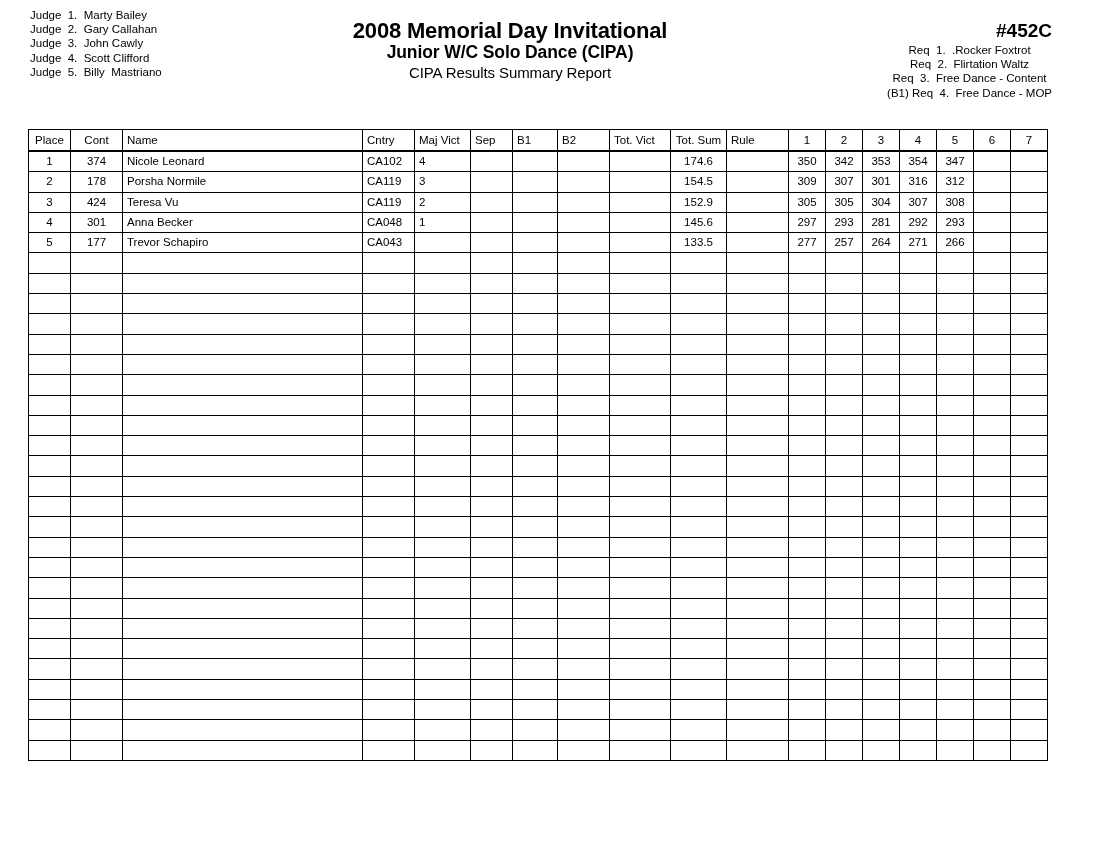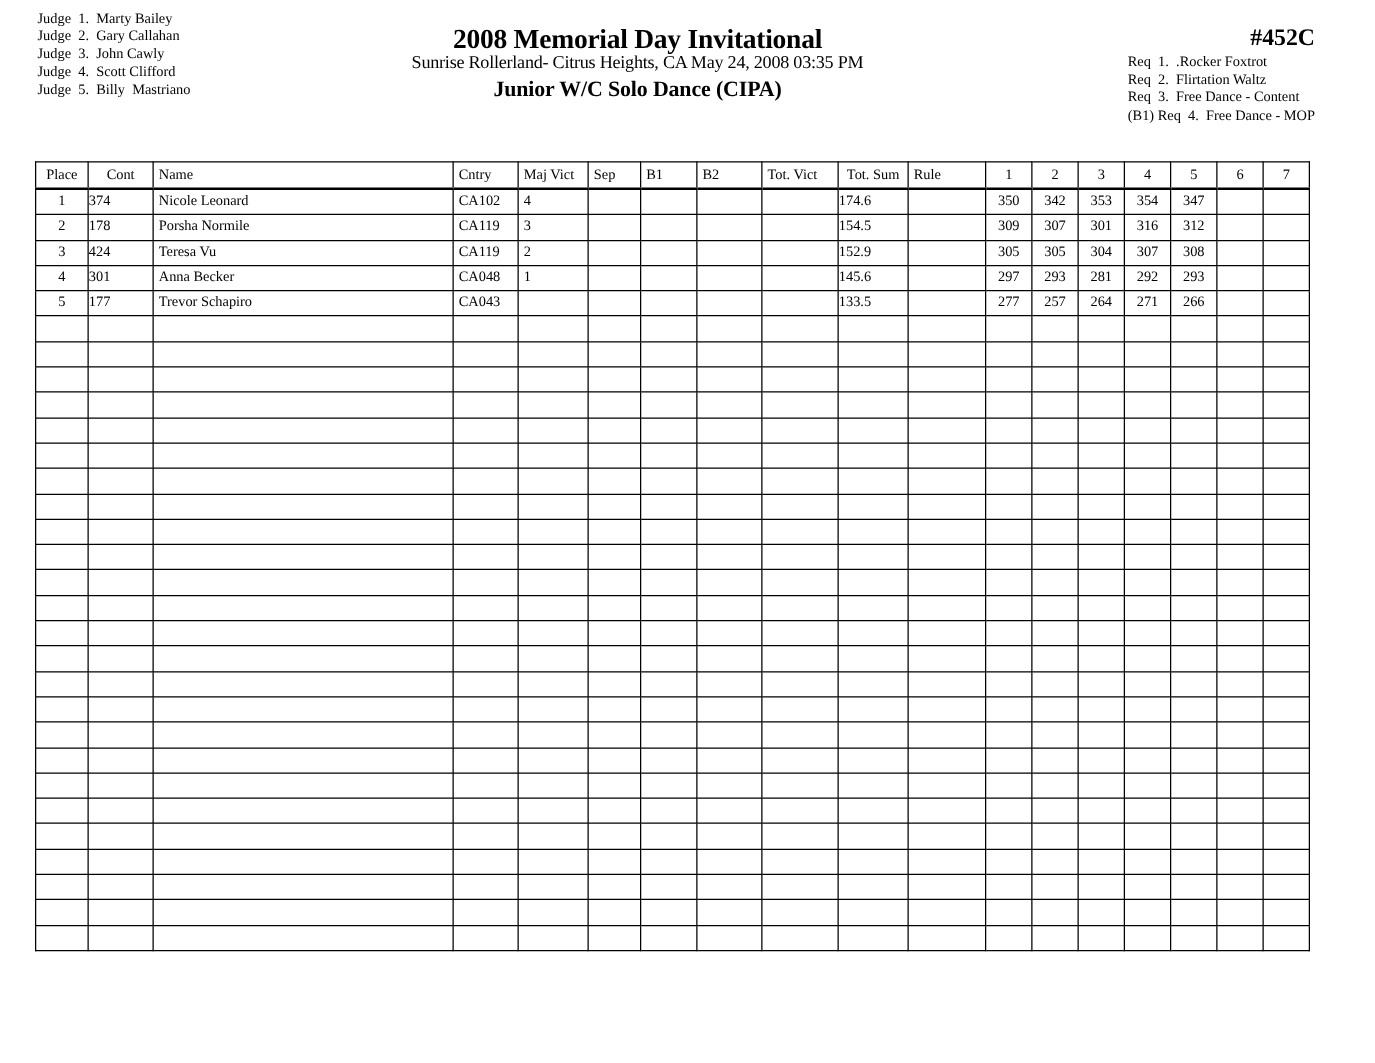--- a/index.html
+++ b/index.html
@@ -8,21 +8,21 @@
   }
   body {
     width: 1100px;
     height: 850px;
     background: #ffffff;
     font-family: "Liberation Sans", sans-serif;
     color: #000000;
     position: relative;
     overflow: hidden;
   }
-  .page { position: relative; width: 1100px; height: 740px; font-family: Liberation Serif, serif; }
+  .page { position: relative; width: 1100px; height: 740px; }
 
   
   .judges {
     position: absolute;
     left: 30px;
     top: 8px;
     font-size: 11.5px;
     line-height: 14.2px;
   }
   .judge-line { white-space: pre; }
@@ -68,21 +68,21 @@
     font-weight: bold;
     text-align: right;
     margin-left: 19px;
   }
   .reqs {
     position: absolute;
     right: 48px;
     top: 43px;
     font-size: 11.5px;
     line-height: 14.2px;
-    text-align: left;
+    text-align: center;
     white-space: pre;
   }
   .req-line { white-space: pre; }
 
   
   .table-wrap {
     position: absolute;
     left: 28px;
     top: 129px;
     width: 1020px;
@@ -106,22 +106,22 @@
     line-height: 17px;
   }
   table.results thead th {
     border-bottom: 2px solid #000000;
     height: 20px;
   }
   
   table.results th.jcol { text-align: center; padding-left: 0; }
   table.results td.jcol { text-align: center; padding-left: 0; }
   table.results td.place { text-align: center; padding-left: 0; }
-  table.results td.cont  { padding-left: 0; }
-  table.results td.totsum { text-align: left; padding-left: 0; }
+  table.results td.cont  { text-align: center; padding-left: 0; }
+  table.results td.totsum { text-align: center; padding-left: 0; }
 
   
   .footer {
     position: absolute;
     left: 695px;
     top: 727px;
     font-size: 12.5px;
     line-height: 23px;
   }
   .footer div { white-space: pre; }
@@ -134,22 +134,22 @@
   <div class="judges">
       <div class="judge-line">Judge  1.  Marty Bailey</div>
       <div class="judge-line">Judge  2.  Gary Callahan</div>
       <div class="judge-line">Judge  3.  John Cawly</div>
       <div class="judge-line">Judge  4.  Scott Clifford</div>
       <div class="judge-line">Judge  5.  Billy  Mastriano</div>
     </div>
 
   <div class="titleblock">
     <div class="t-event">2008 Memorial Day Invitational</div>
-    <div class="t-venue">Sunrise Rollerland- Citrus Heights, CA  May 24, 2008  03:35 PM</div>
     <div class="t-class">Junior W/C Solo Dance (CIPA)</div>
+    <div class="t-report">CIPA Results Summary Report</div>
   </div>
 
   <div class="eventno">#452C</div>
 
   <div class="reqs"><div class="req-line">Req  1.  .Rocker Foxtrot</div><div class="req-line">Req  2.  Flirtation Waltz</div><div class="req-line">Req  3.  Free Dance - Content</div><div class="req-line">(B1) Req  4.  Free Dance - MOP</div></div>
 
   <div class="table-wrap">
     <table class="results">
       <colgroup>
           <col style="width: 42px;">

